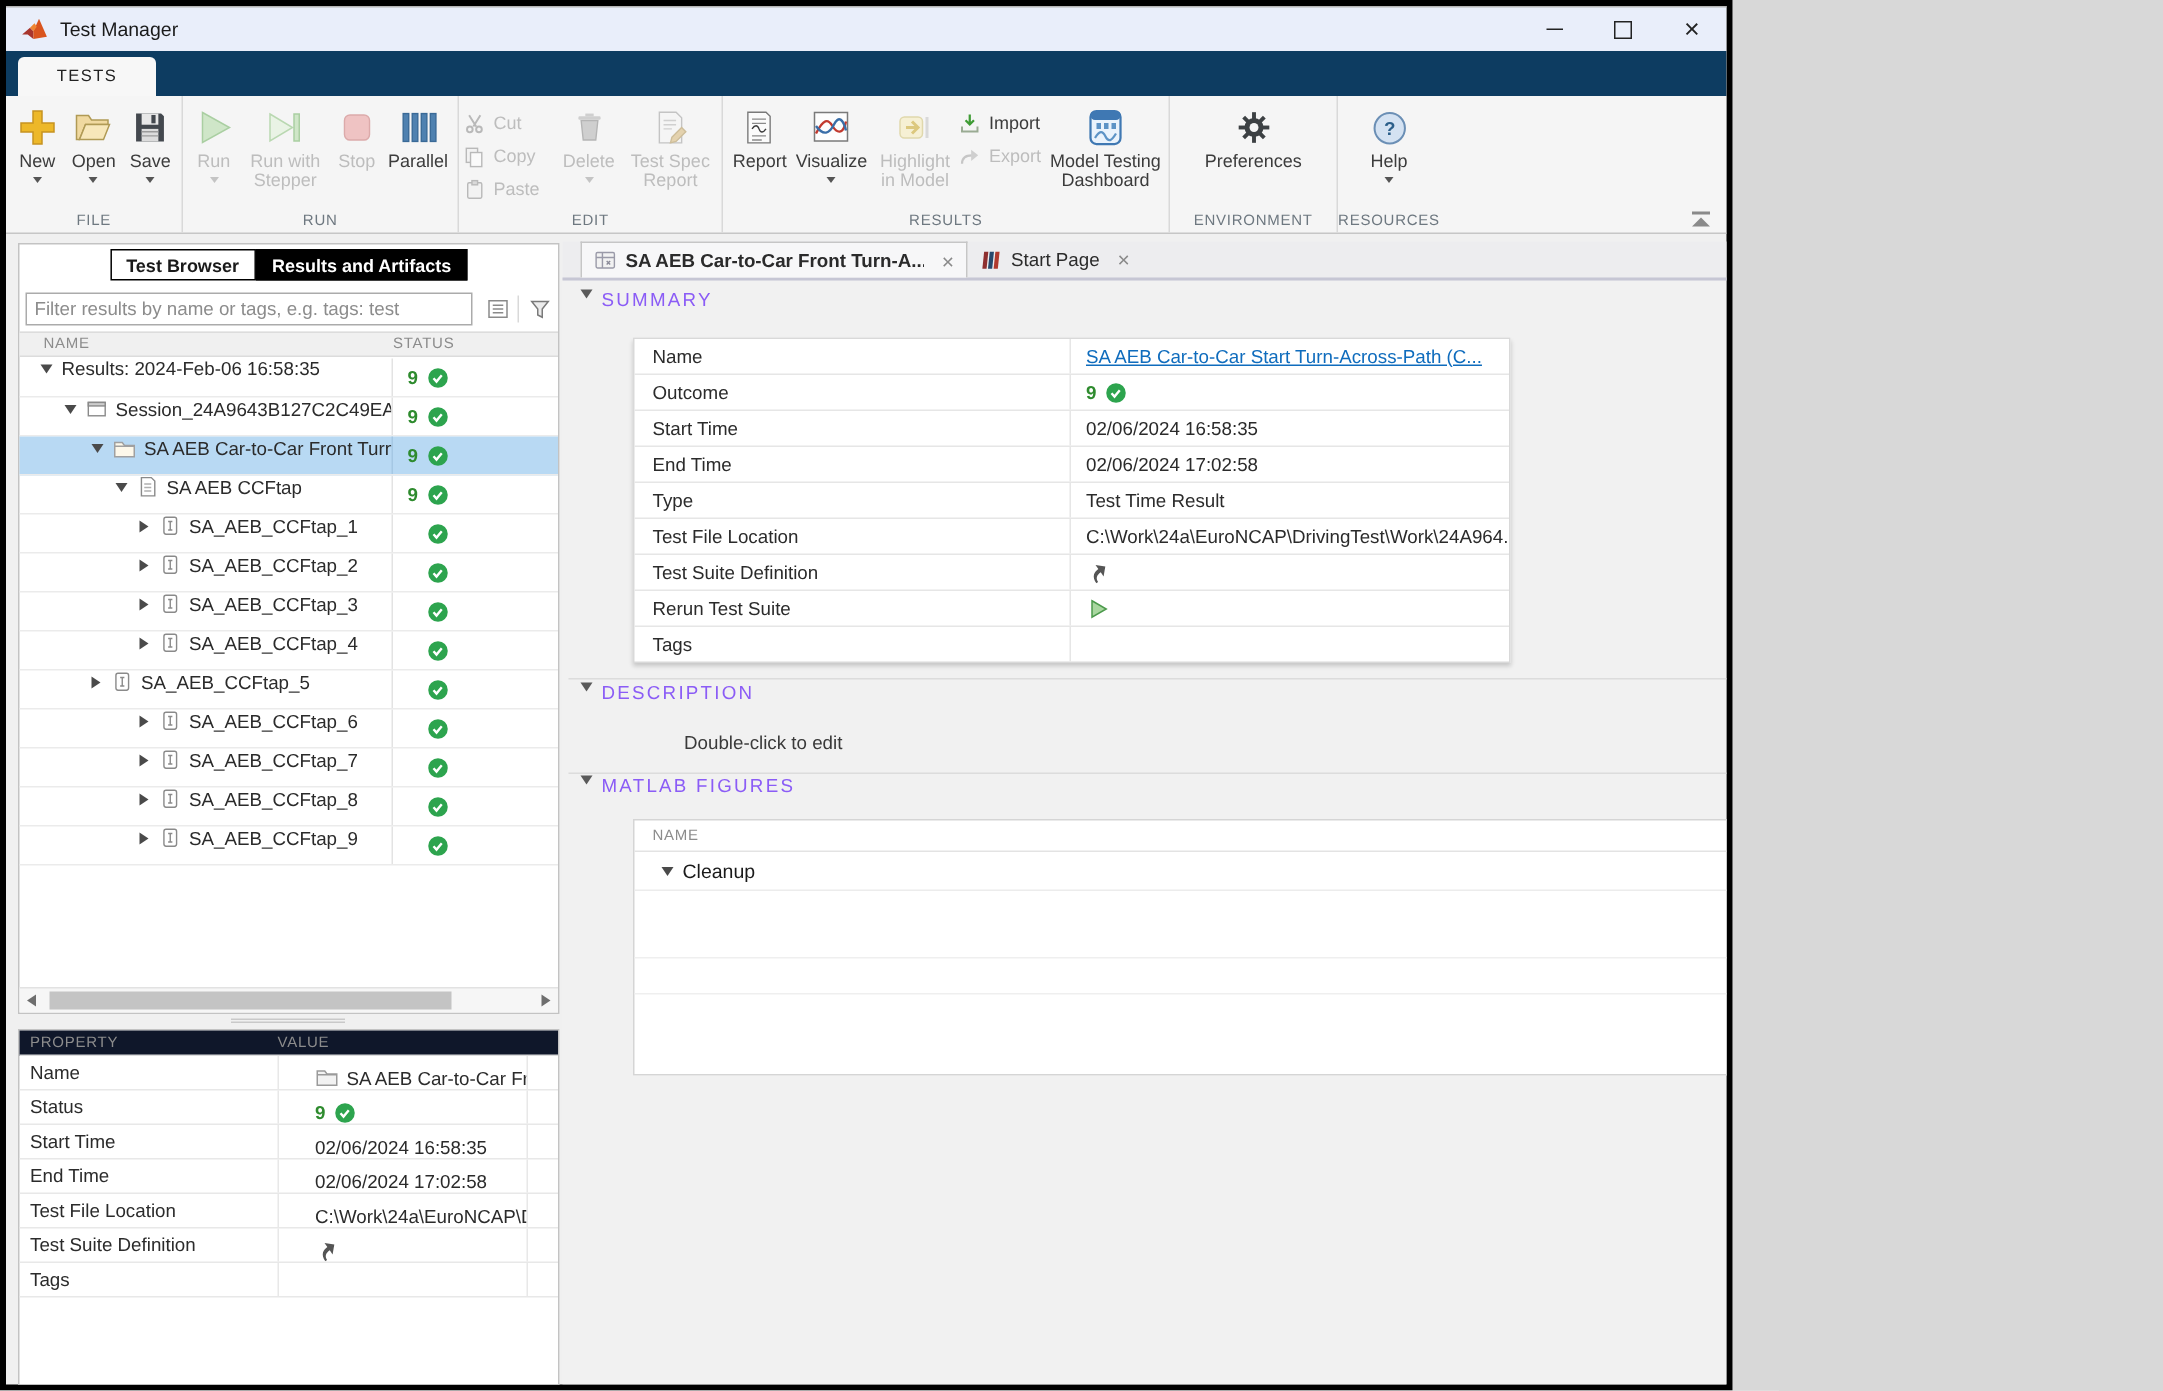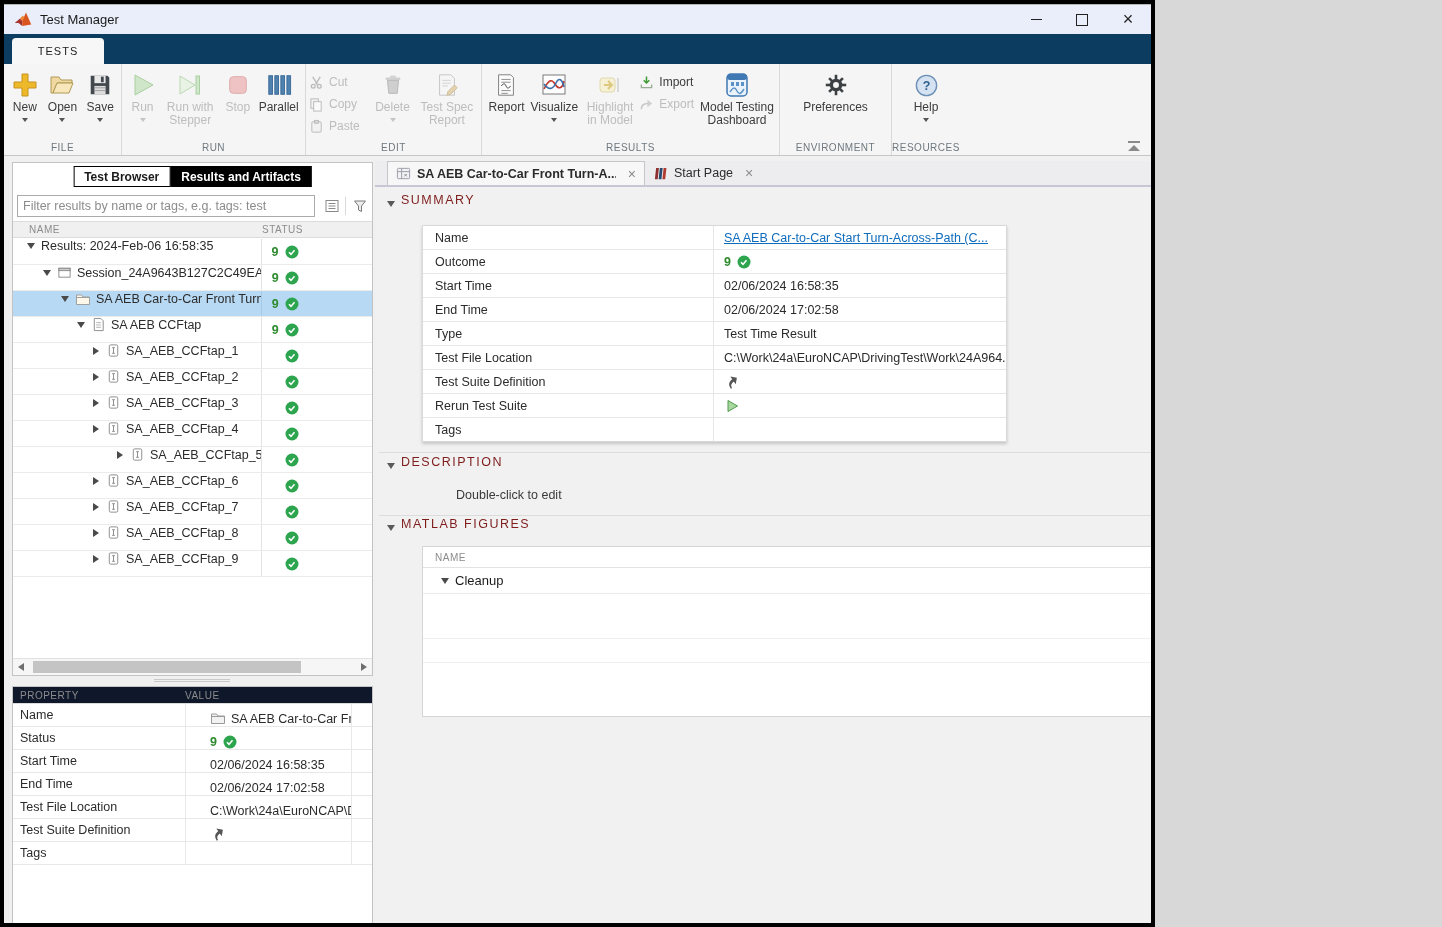--- a/index.html
+++ b/index.html
@@ -70,21 +70,21 @@
   .pc2{width:166px;border-left:1px solid #e8e8e8;align-self:stretch;display:flex;align-items:flex-end;padding-left:24px;box-sizing:border-box;white-space:nowrap;overflow:hidden;}
   .pc3{flex:1;border-left:1px solid #e8e8e8;align-self:stretch;}
   
   .doctabs{position:absolute;left:371px;top:157px;width:1070px;height:26px;background:#ededef;border-bottom:2px solid #c6c6d4;display:flex;align-items:flex-end;box-sizing:border-box;}
   .dtab{display:flex;align-items:center;height:24px;padding:0 8px;font-size:12.5px;color:#2b2b2b;box-sizing:border-box;white-space:nowrap;}
   .dtab.active{background:#f7f7f8;border:1px solid #c6c6c6;border-bottom:none;font-weight:bold;width:258px;margin-left:12px;}
   .dtab .dlabel{overflow:hidden;margin:0 6px;}
   .dclose{color:#8a8a8a;font-size:14px;margin-left:6px;font-weight:normal;}
   .main-bg{position:absolute;left:371px;top:183px;right:0;bottom:0;background:#f1f1f1;}
   .secline{position:absolute;left:375px;width:1056px;height:1px;background:#dcdcdc;}
-  .sechdr{position:absolute;display:flex;align-items:flex-end;font-size:12.5px;color:#7f1d1d;letter-spacing:1.5px;}
+  .sechdr{position:absolute;display:flex;align-items:flex-start;font-size:12.5px;color:#8b5cf6;letter-spacing:1.5px;}
   .sechdr .exp{border-top-color:#5a5a5a;margin-right:6px;}
   .qmark{position:absolute;left:1414px;font-size:14px;color:#9a9a9a;width:16px;text-align:center;}
   .sumtable{position:absolute;left:418px;top:221px;width:585px;background:#fff;border:1px solid #d9d9d9;box-shadow:0 2px 3px rgba(0,0,0,.18);box-sizing:border-box;}
   .srow{display:flex;height:23px;border-bottom:1px solid #e6e6e6;align-items:center;font-size:12.5px;color:#2b2b2b;}
   .srow:last-child{border-bottom:none;}
   .sc1{width:290px;padding-left:12px;box-sizing:border-box;white-space:nowrap;overflow:hidden;}
   .sc2{flex:1;border-left:1px solid #e6e6e6;align-self:stretch;display:flex;align-items:center;padding-left:10px;box-sizing:border-box;white-space:nowrap;overflow:hidden;}
   .slink{color:#0f6cbd;text-decoration:underline;}
   .desc-text{position:absolute;left:452px;top:484px;font-size:12.5px;color:#3a3a3a;}
   .figpanel{position:absolute;left:418px;top:542px;width:1011px;height:171px;background:#fff;border:1px solid #d5d5d5;box-sizing:border-box;}
@@ -576,21 +576,21 @@
             <span class="tcount"></span>
             <span>
               <svg viewBox="0 0 14 14" width="14" height="14">
                 <circle cx="7" cy="7" r="6.5" fill="#2da44e"></circle>
                 <path d="M4 7.2l2 2.2 3.5-4.2" stroke="#fff" stroke-width="1.6" fill="none"></path>
               </svg>
             </span>
           </div>
         </div>
       <div class="trow">
-          <div class="tname" style="padding-left:104px;">
+          <div class="tname" style="padding-left:48px;">
             <span class="col"></span>
             <span class="ticon">
               <svg viewBox="0 0 16 16" width="15" height="15">
                 <rect x="3.5" y="2" width="9" height="12" rx="1.5" fill="#fff" stroke="#8a8a8a"></rect>
                 <path d="M6.5 5h3M8 5v6M6.5 11h3" stroke="#8a8a8a" fill="none"></path>
               </svg>
             </span>
             <span class="tlabel">SA_AEB_CCFtap_5</span>
           </div>
           <div class="tstat">

